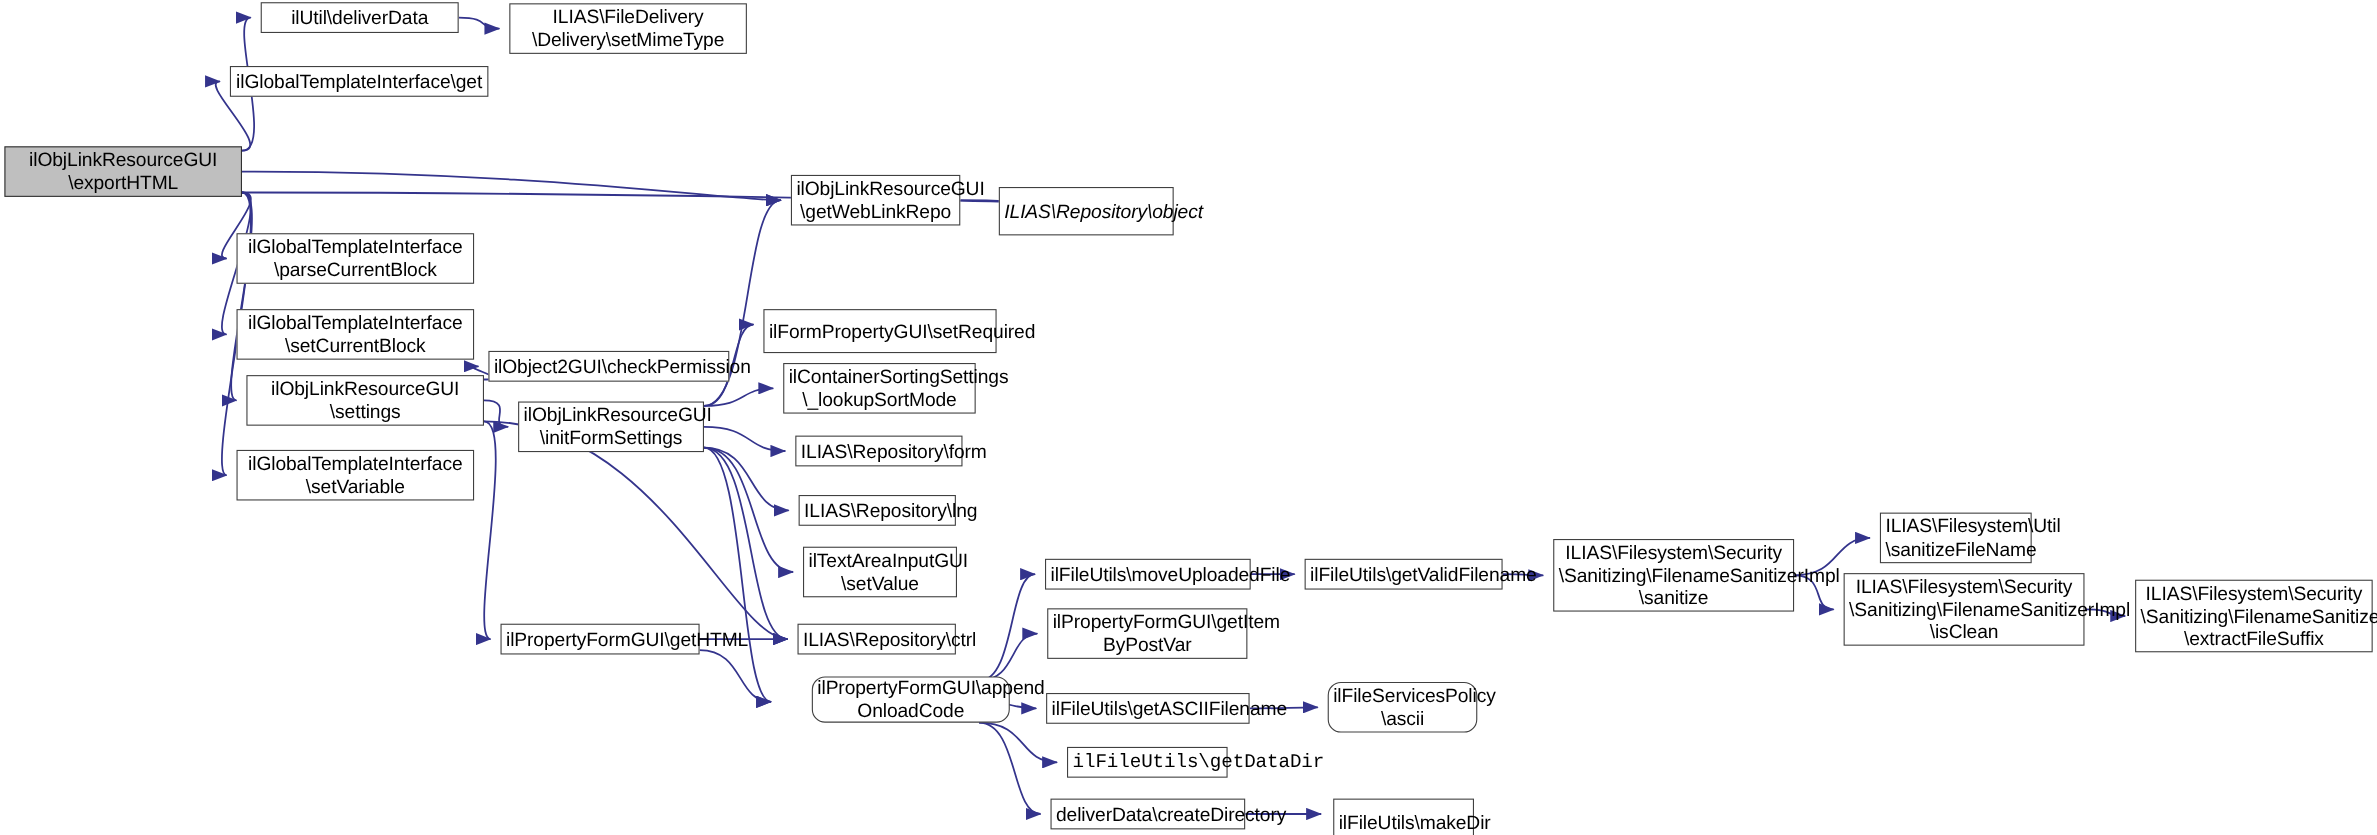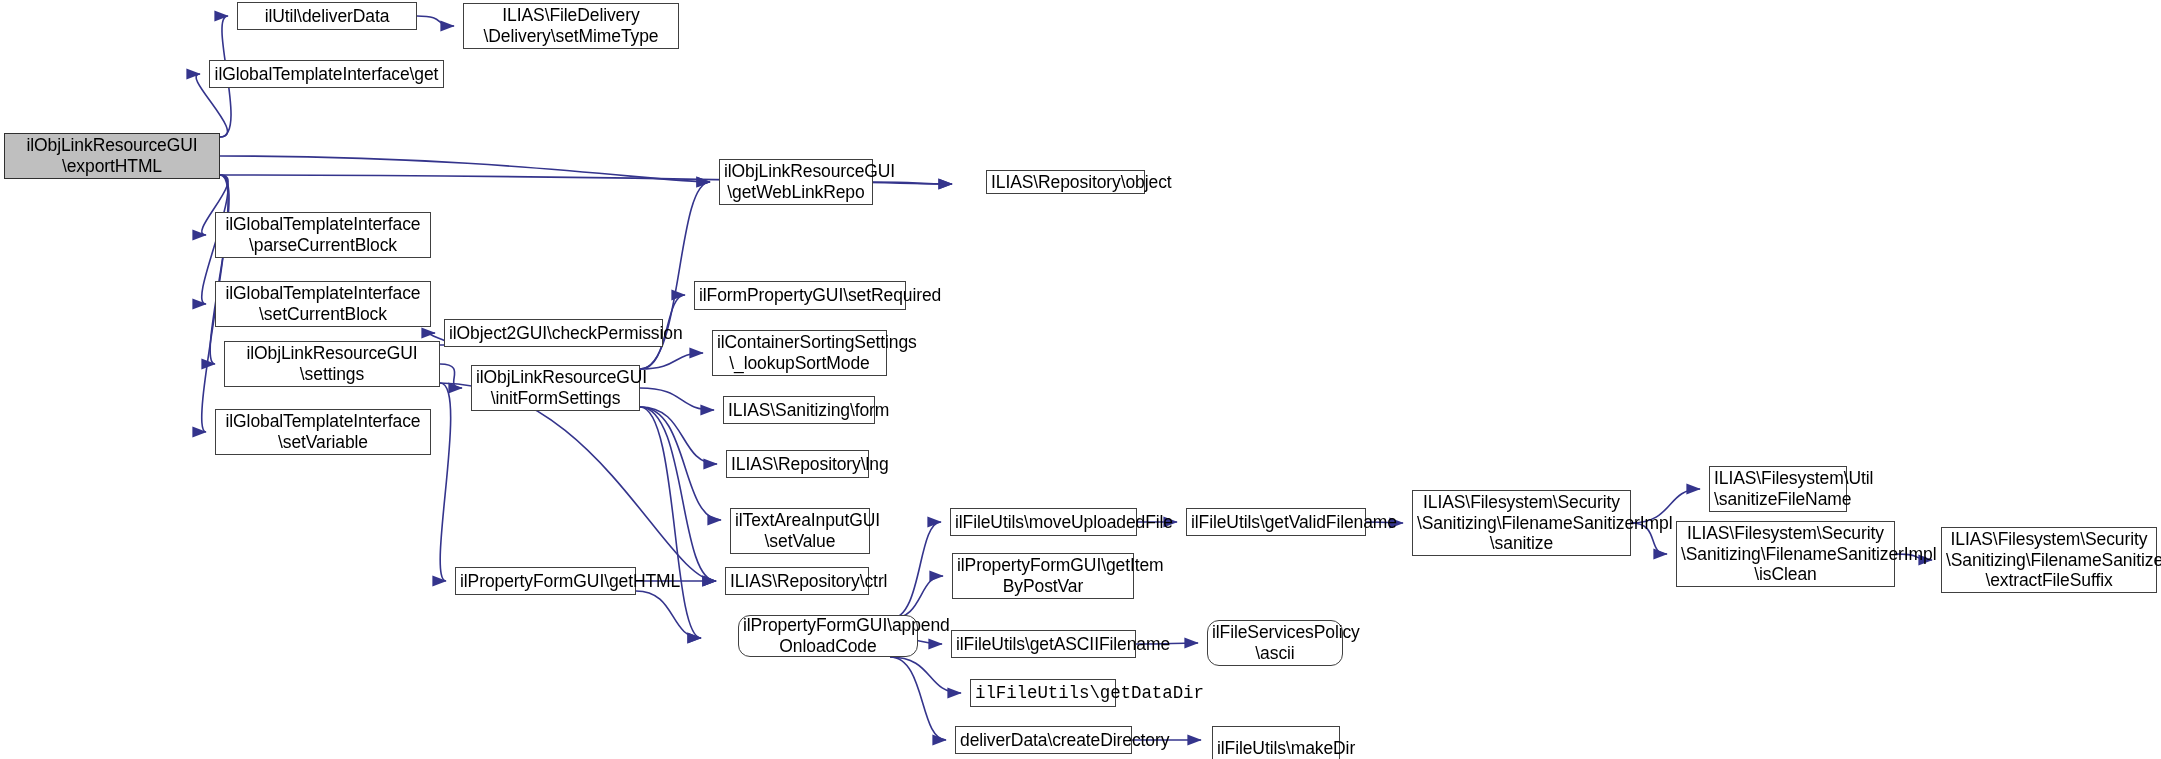--- a/index.html
+++ b/index.html
@@ -96,27 +96,27 @@
 \setCurrentBlock</span></div>
       <div class="node" style="left: 224px; top: 341px; width: 216px; height: 46px;"><span>ilObjLinkResourceGUI
 \settings</span></div>
       <div class="node" style="left: 215px; top: 409px; width: 216px; height: 46px;"><span>ilGlobalTemplateInterface
 \setVariable</span></div>
       <div class="node" style="left: 444px; top: 319px; width: 219px; height: 28px;"><span>ilObject2GUI\checkPermission</span></div>
       <div class="node" style="left: 471px; top: 365px; width: 169px; height: 46px;"><span>ilObjLinkResourceGUI
 \initFormSettings</span></div>
       <div class="node" style="left: 719px; top: 159px; width: 154px; height: 46px;"><span>ilObjLinkResourceGUI
 \getWebLinkRepo</span></div>
-      <div class="node" style="left: 986px; top: 170px; width: 159px; height: 24px;"><span>ILIAS\Repository\object</span></div>
-      <div class="node" style="left: 694px; top: 281px; width: 212px; height: 29px;"><span>ilFormPropertyGUI\setRequired</span></div>
+      <div class="node" style="left: 908px; top: 170px; width: 159px; height: 44px; font-style: italic;"><span>ILIAS\Repository\object</span></div>
+      <div class="node" style="left: 694px; top: 281px; width: 212px; height: 40px;"><span>ilFormPropertyGUI\setRequired</span></div>
       <div class="node" style="left: 712px; top: 330px; width: 175px; height: 46px;"><span>ilContainerSortingSettings
 \_lookupSortMode</span></div>
-      <div class="node" style="left: 723px; top: 396px; width: 152px; height: 28px;"><span>ILIAS\Sanitizing\form</span></div>
+      <div class="node" style="left: 723px; top: 396px; width: 152px; height: 28px;"><span>ILIAS\Repository\form</span></div>
       <div class="node" style="left: 726px; top: 450px; width: 143px; height: 28px;"><span>ILIAS\Repository\lng</span></div>
-      <div class="node" style="left: 730px; top: 497px; width: 140px; height: 46px; margin-top: 11px;"><span>ilTextAreaInputGUI
+      <div class="node" style="left: 730px; top: 497px; width: 140px; height: 46px;"><span>ilTextAreaInputGUI
 \setValue</span></div>
       <div class="node" style="left: 725px; top: 567px; width: 144px; height: 28px;"><span>ILIAS\Repository\ctrl</span></div>
       <div class="node" style="left: 455px; top: 567px; width: 181px; height: 28px;"><span>ilPropertyFormGUI\getHTML</span></div>
       <div class="node" style="left: 738px; top: 615px; width: 180px; height: 42px; border-radius: 12px;"><span>ilPropertyFormGUI\append
 OnloadCode</span></div>
       <div class="node" style="left: 950px; top: 508px; width: 187px; height: 28px;"><span>ilFileUtils\moveUploadedFile</span></div>
       <div class="node" style="left: 1186px; top: 508px; width: 180px; height: 28px;"><span>ilFileUtils\getValidFilename</span></div>
       <div class="node" style="left: 952px; top: 553px; width: 182px; height: 46px;"><span>ilPropertyFormGUI\getItem
 ByPostVar</span></div>
       <div class="node" style="left: 951px; top: 630px; width: 185px; height: 28px;"><span>ilFileUtils\getASCIIFilename</span></div>

